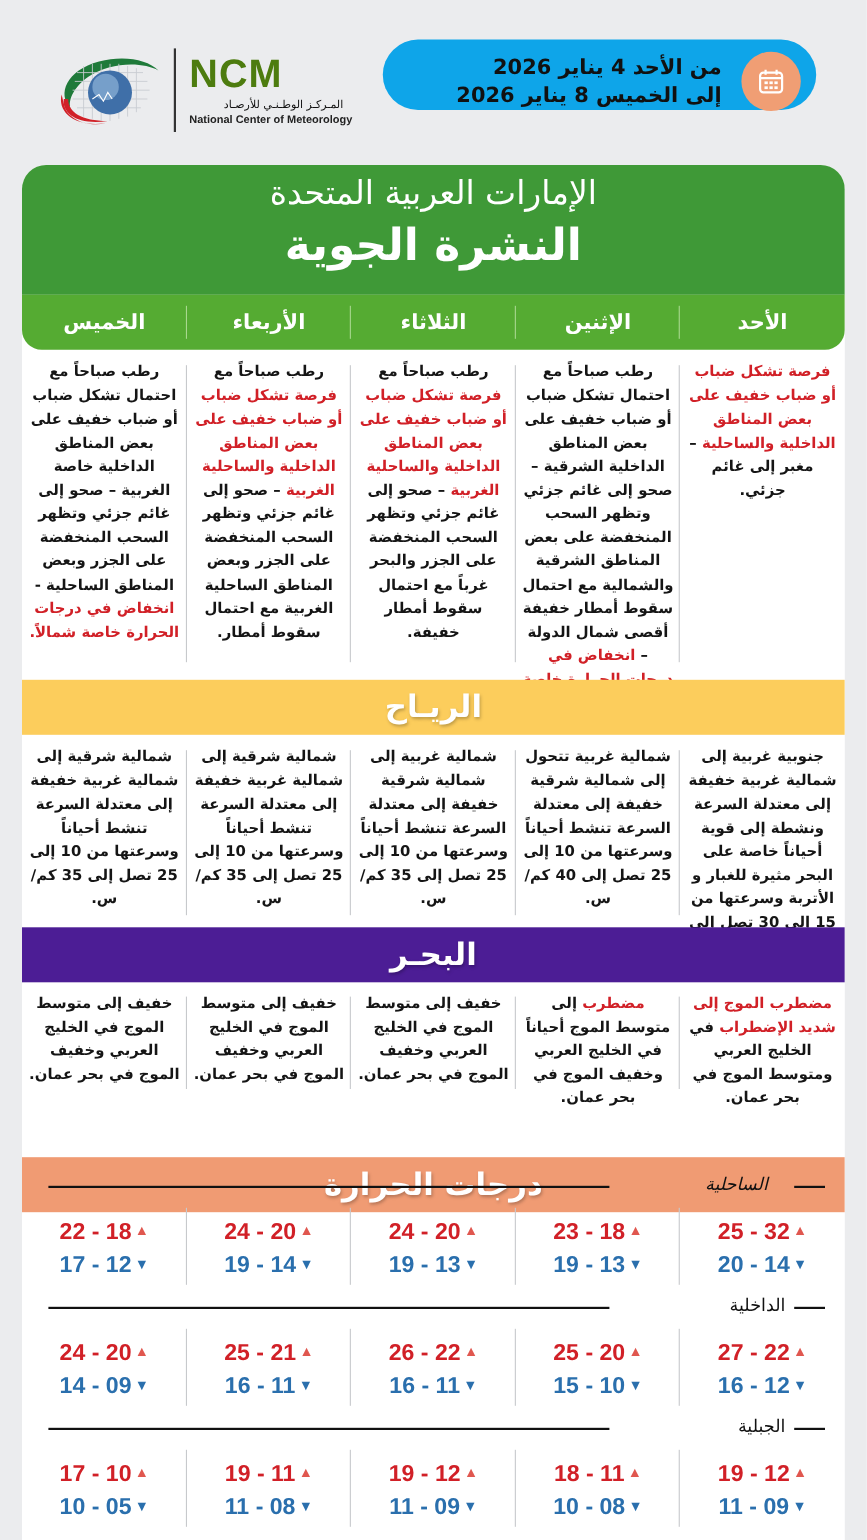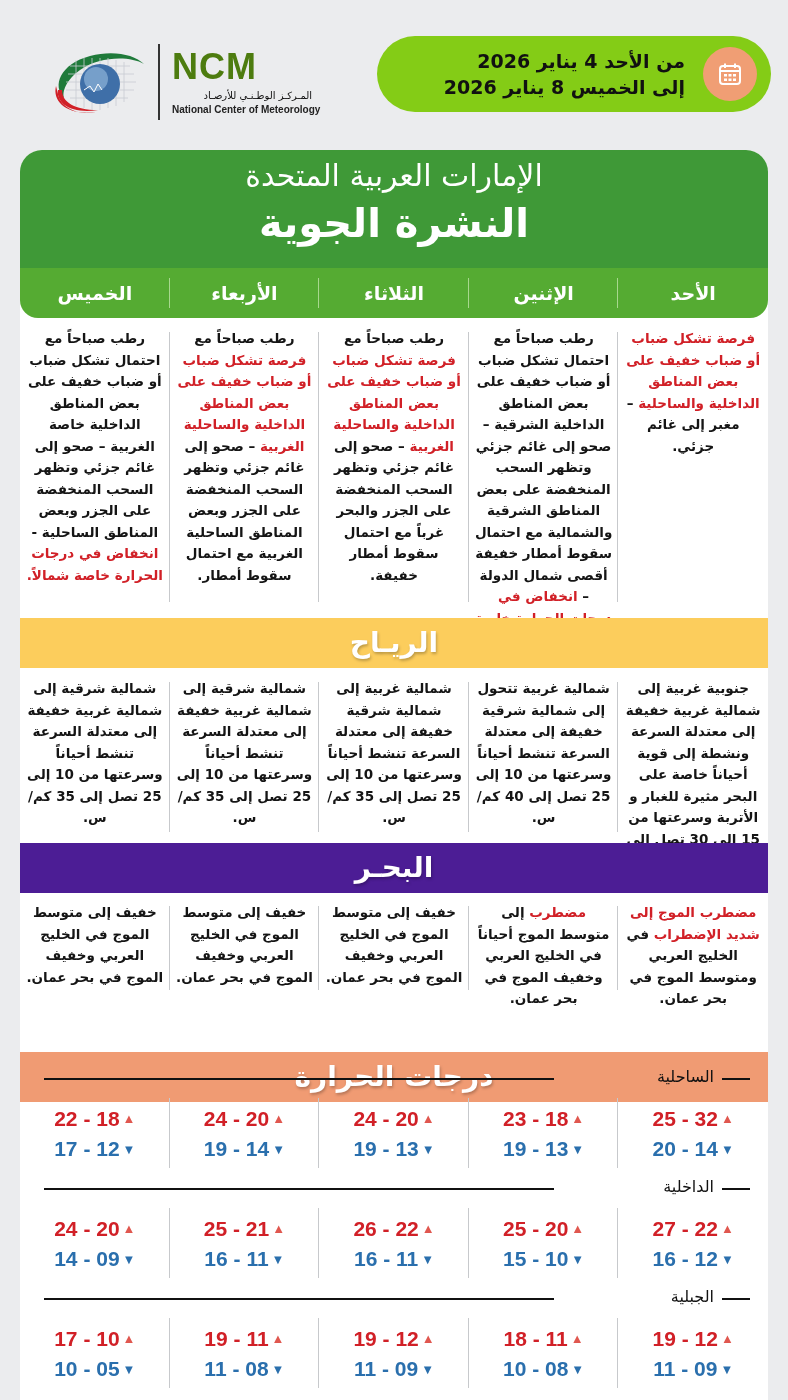--- a/index.html
+++ b/index.html
@@ -12,22 +12,22 @@
   }
   
   .header { position: absolute; left: 0; top: 0; width: 788px; height: 140px; }
   .logo { position: absolute; left: 50px; top: 40px; width: 270px; height: 85px; }
   .logo-mark { position: absolute; left: 0; top: 6px; width: 100px; height: 72px; }
   .logo-sep { position: absolute; left: 108px; top: 4px; width: 2px; height: 76px; background: #333; }
   .logo-ncm { position: absolute; left: 122px; top: 6px; font: bold 36px "Liberation Sans", sans-serif; letter-spacing: 1px; color: #4d7c0f; }
   .logo-ar { position: absolute; left: 122px; top: 50px; width: 140px; text-align: right; font: 10px "DejaVu Sans", sans-serif; color: #111; direction: rtl; }
   .logo-en { position: absolute; left: 122px; top: 64px; font: bold 10px "Liberation Sans", sans-serif; color: #222; white-space: nowrap; }
   .date-pill {
-    position: absolute; left: 377px; top: 36px; width: 394px; height: 76px;
-    background: #84cc16; border-radius: 38px;
+    position: absolute; left: 348px; top: 36px; width: 394px; height: 64px;
+    background: #0ea5e9; border-radius: 38px;
   }
   .cal-circle {
     position: absolute; right: 14px; top: 11px; width: 54px; height: 54px; border-radius: 50%;
     background: #f09e74; display: flex; align-items: center; justify-content: center;
   }
   .date-text {
     position: absolute; right: 86px; top: 12px; direction: rtl; text-align: right;
     font: bold 19px "DejaVu Sans", sans-serif; line-height: 26px; color: #111;
   }
   
@@ -187,21 +187,21 @@
     </div>
     <div class="cell">
       <span>خفيف إلى متوسط الموج في الخليج العربي وخفيف الموج في بحر عمان.</span>
     </div>
   </div>
 
   <div class="section-band band-temp" style="top:854px;margin-top:48px;">درجات الحرارة</div>
 
   <div class="region-head" style="top:917px;">
     <div class="region-line" style="left:0;width:510px;"></div>
-    <div class="region-name" style="right:36px;">الساحلية</div>
+    <div class="region-name" style="right:52px;font-style:italic;">الساحلية</div>
     <div class="region-line" style="right:0;width:28px;"></div>
   </div>
   <div class="temp-row" style="top:948px;">
     <div class="temp-cell">
       <div class="t-max"><span>25 - 32</span><span class="arr-up">▲</span></div>
       <div class="t-min"><span>20 - 14</span><span class="arr-dn">▼</span></div>
     </div>
     <div class="temp-cell">
       <div class="t-max"><span>23 - 18</span><span class="arr-up">▲</span></div>
       <div class="t-min"><span>19 - 13</span><span class="arr-dn">▼</span></div>

